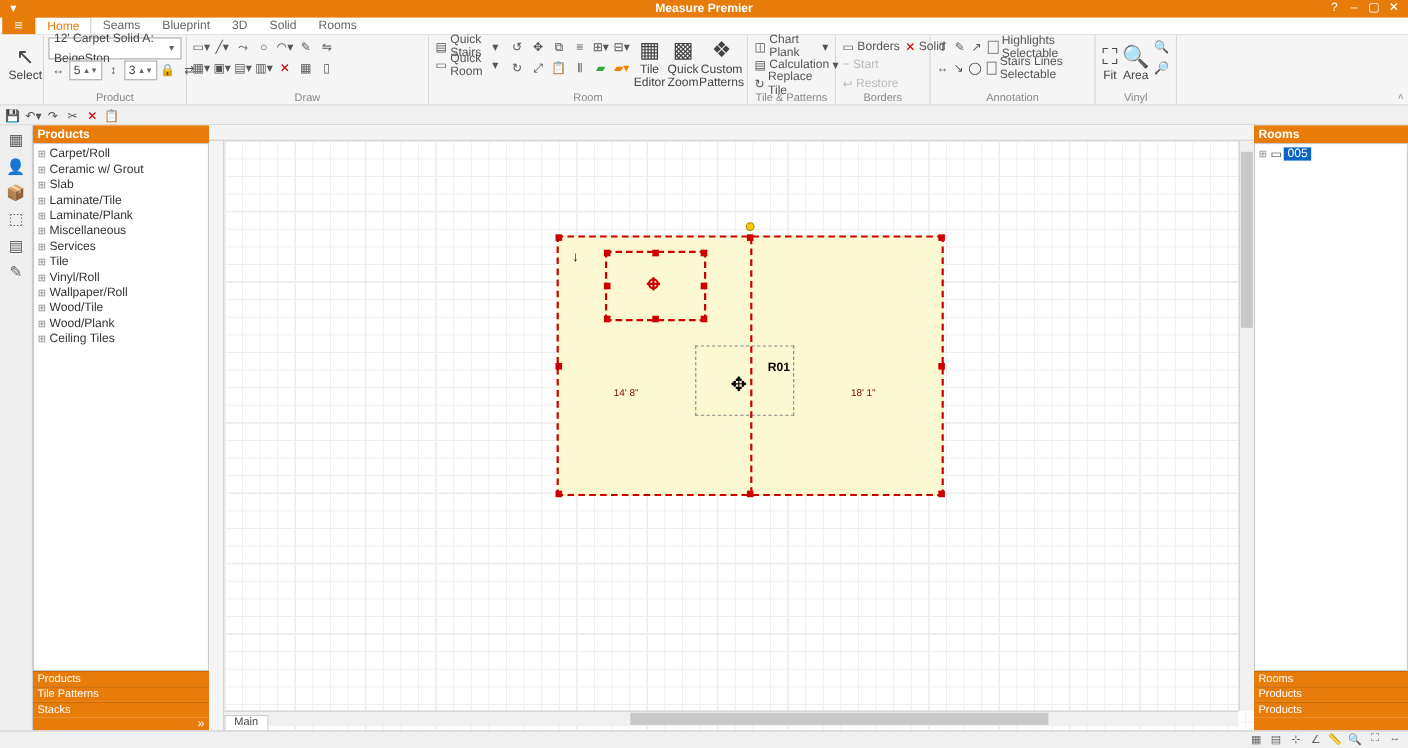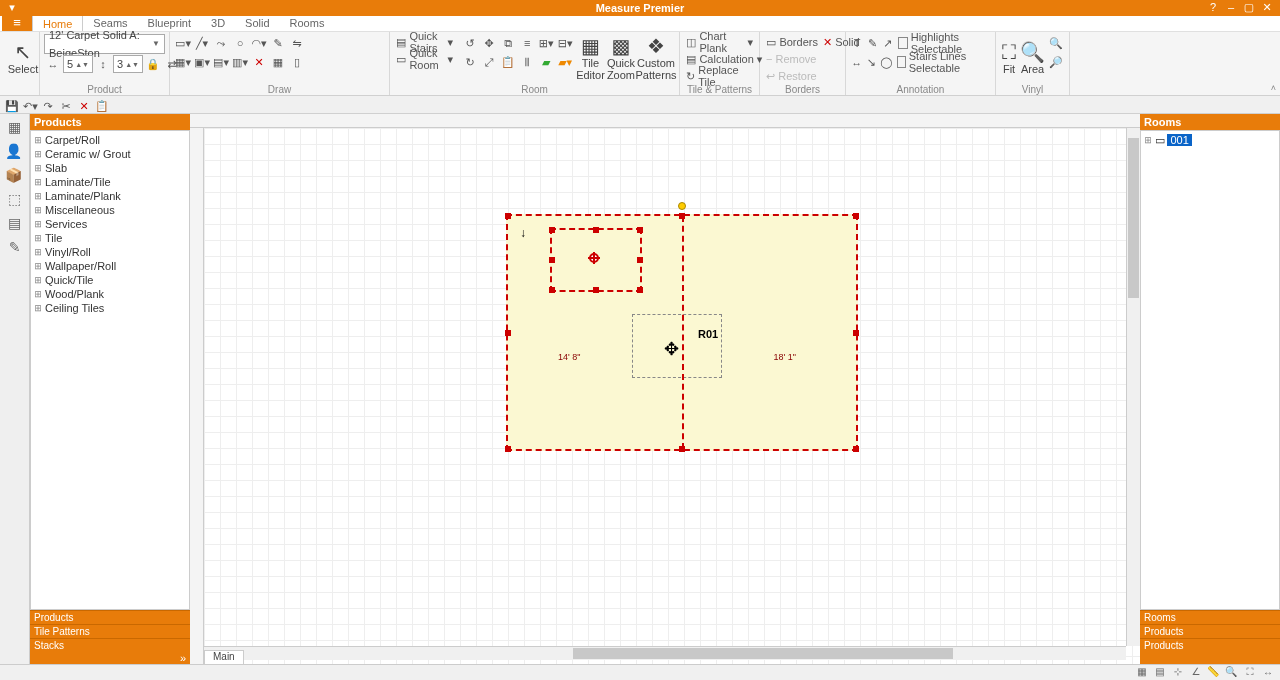--- a/index.html
+++ b/index.html
@@ -240,21 +240,21 @@
             <span>▭</span>
             <span>Borders</span>
           </div>
         <div class="label-btn">
             <span style="color:#c00">✕</span>
             <span>Solid</span>
           </div>
       </div>
       <div class="label-btn" style="color:#bbb">
           <span>−</span>
-          <span>Remove</span>
+          <span>Start</span>
         </div>
       <div class="label-btn" style="color:#bbb">
           <span>↩</span>
           <span>Restore</span>
         </div>
     </div>
     <div class="ribbon-group-label">Borders</div>
   </div>
 
   <div class="ribbon-group" style="width:150px">
@@ -362,21 +362,21 @@
         <div class="tree-item">
           <span class="exp">⊞</span>
           <span>Vinyl/Roll</span>
         </div>
         <div class="tree-item">
           <span class="exp">⊞</span>
           <span>Wallpaper/Roll</span>
         </div>
         <div class="tree-item">
           <span class="exp">⊞</span>
-          <span>Quick/Tile</span>
+          <span>Wood/Tile</span>
         </div>
         <div class="tree-item">
           <span class="exp">⊞</span>
           <span>Wood/Plank</span>
         </div>
         <div class="tree-item">
           <span class="exp">⊞</span>
           <span>Ceiling Tiles</span>
         </div>
       </div>
@@ -438,21 +438,21 @@
       </div>
     <div class="tab-main">Main</div>
   </div>
 
   <div class="rightside">
     <div class="panel-header">Rooms</div>
     <div class="tree">
       <div class="tree-item">
         <span class="exp">⊞</span>
         <span class="ricon">▭</span>
-        <span class="sel" style="background:#0a64c8; color:#fff; padding:0 3px">001</span>
+        <span class="sel" style="background:#0a64c8; color:#fff; padding:0 3px">005</span>
       </div>
     </div>
     <div id="right-stacks">
         <div class="stack-bar">Rooms</div>
         <div class="stack-bar">Products</div>
         <div class="stack-bar">Products</div>
       </div>
     <div style="height:12px; background:#e87c0a"></div>
   </div>
 

